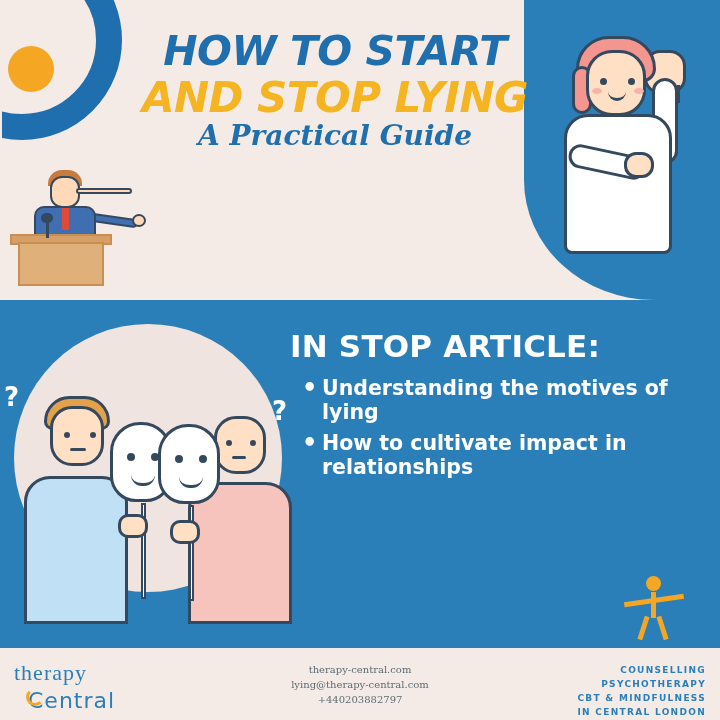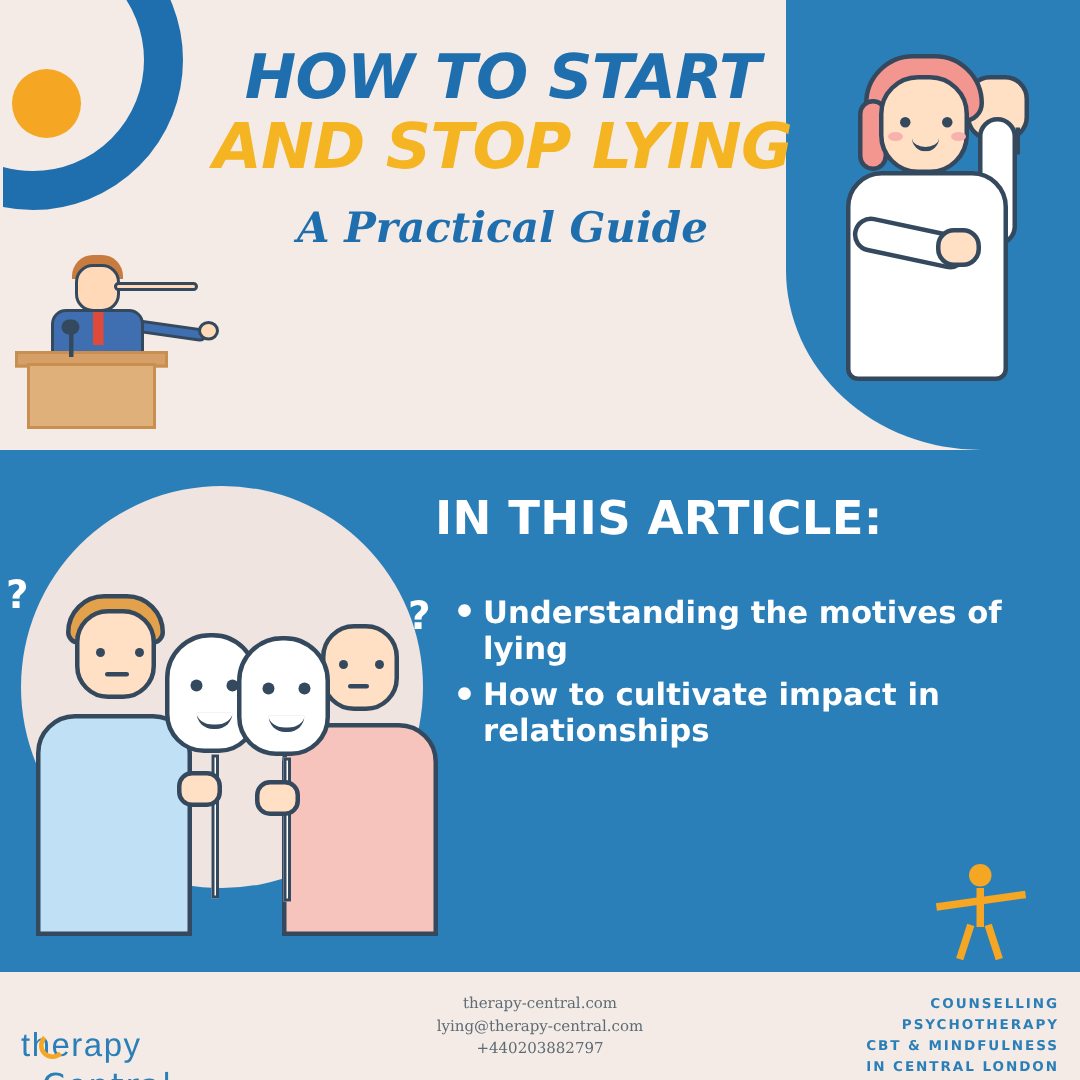--- a/index.html
+++ b/index.html
@@ -47,21 +47,20 @@
     font-family: "DejaVu Sans", sans-serif;
     font-weight: 900;
     font-style: italic;
     letter-spacing: -0.5px;
     line-height: 1.04;
   }
   .h1 { font-size: 41px; color: #1f6fae; }
   .h2 { font-size: 41px; color: #1f6fae; }
   .h3 { font-size: 42px; color: #f5b422; margin-top: 3px; }
   .subhead {
-    margin-top: 16px;
     font-family: "DejaVu Serif", serif;
     font-style: italic;
     font-weight: 700;
     font-size: 28px;
     color: #1f6fae;
   }
 
   
   .podium { position: absolute; left: 10px; top: 160px; width: 150px; height: 130px; }
   .podium-box {
@@ -178,21 +177,21 @@
     position: absolute; left: 14px; top: 24px; width: 268px; height: 268px;
     border-radius: 50%; background: #efe4e0;
   }
   .article-title {
     position: absolute; left: 290px; top: 28px;
     font-family: "DejaVu Sans", sans-serif;
     font-weight: 900; font-size: 31px; color: #ffffff;
     letter-spacing: 0.2px;
   }
   .bullets {
-    position: absolute; left: 300px; top: 96px; width: 404px;
+    position: absolute; left: 300px; top: 76px; width: 404px;
     list-style: none;
   }
   .bullets li {
     position: relative;
     padding-left: 22px;
     margin-bottom: 7px;
     font-family: "DejaVu Sans", sans-serif;
     font-weight: 700;
     font-size: 20.5px;
     line-height: 1.17;
@@ -272,22 +271,22 @@
   .op-leg1 { position: absolute; left: 23px; top: 40px; width: 5px; height: 24px; background: #f5a623; transform: rotate(18deg); }
   .op-leg2 { position: absolute; left: 42px; top: 40px; width: 5px; height: 24px; background: #f5a623; transform: rotate(-18deg); }
 
   
   .footer {
     position: absolute; left: 0; top: 648px; width: 720px; height: 72px;
     background: #f4ebe6;
   }
   .logo { position: absolute; left: 14px; top: 12px; width: 180px; }
   .logo-line1 {
-    font-family: Liberation Sans, sans-serif;
-    font-size: 22px; color: #2b7fb8; letter-spacing: 1px; margin-top: 24px;
+    font-family: Liberation Serif, serif;
+    font-size: 22px; color: #2b7fb8; letter-spacing: 1px;
   }
   .logo-line2 {
     font-family: "DejaVu Sans", sans-serif;
     font-size: 22px; color: #2b7fb8; letter-spacing: 1px;
     margin-top: 2px; padding-left: 14px;
   }
   .logo-swoosh {
     position: absolute; left: 12px; top: 28px; width: 18px; height: 18px;
     border: 3px solid #f5a623; border-radius: 50%;
     border-right-color: transparent; border-top-color: transparent;
@@ -386,21 +385,21 @@
       <div class="mask m2">
         <span class="mask-eye l"></span>
           <span class="mask-eye r"></span>
         <span class="mask-mouth"></span>
           <span class="mask-stick"></span>
       </div>
       <div class="hand-left"></div>
       <div class="hand-right"></div>
     </div>
 
-    <div class="article-title">IN THIS ARTICLE:</div>
+    <div class="article-title">IN STOP ARTICLE:</div>
 
     <ul class="bullets">
       <li>Understanding the motives of lying</li>
       <li>How to cultivate impact in relationships</li>
     </ul>
 
     <div class="orange-person">
       <div class="op-head"></div>
       <div class="op-arms"></div>
       <div class="op-body"></div>

